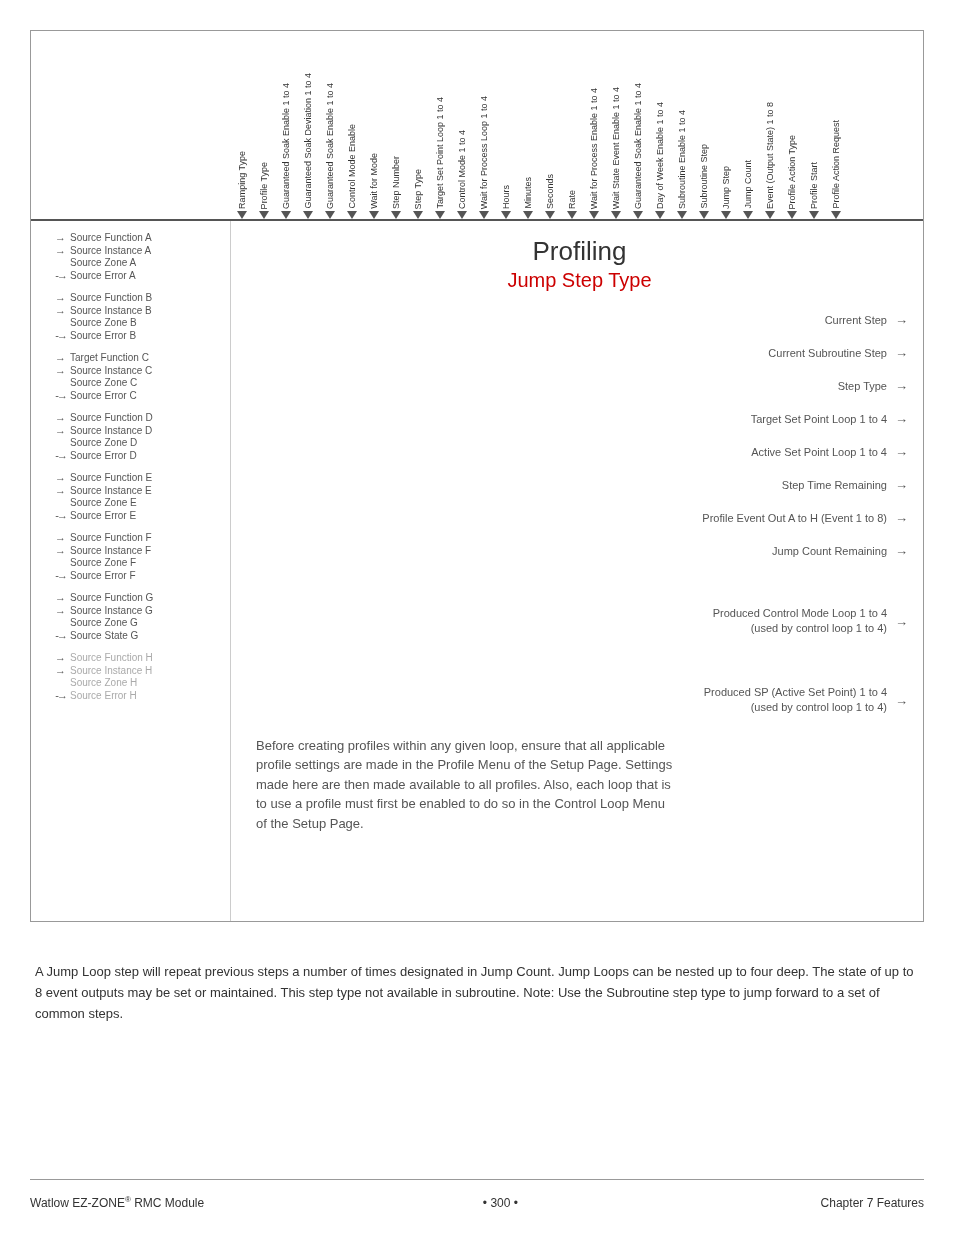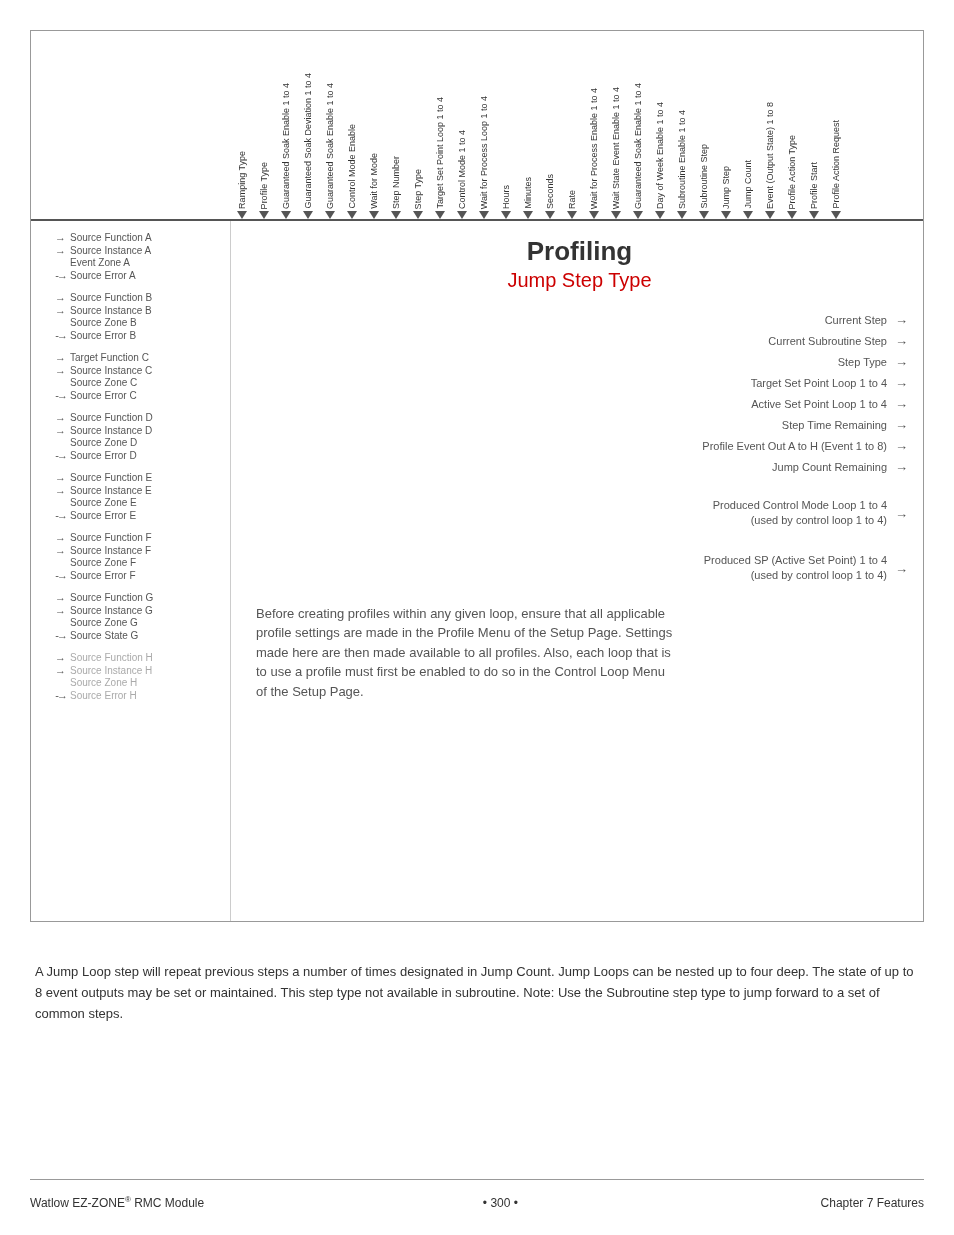--- a/index.html
+++ b/index.html
@@ -120,38 +120,38 @@
 
     
     .right-panel {
       flex: 1;
       padding: 15px 15px 15px 20px;
       position: relative;
     }
 
     .profiling-title {
       font-size: 26px;
-      font-weight: bold;
+      font-weight: normal;
       text-align: center;
       color: #333;
       margin-bottom: 2px;
     }
 
     .jump-step-subtitle {
       font-size: 20px;
       color: #cc0000;
       text-align: center;
       margin-bottom: 20px;
     }
 
     
     .output-section {
       display: flex;
       flex-direction: column;
-      gap: 6px;
+      gap: 18px;
       margin-top: 10px;
     }
 
     .output-row {
       display: flex;
       align-items: center;
       justify-content: flex-end;
     }
 
     .output-label {
@@ -355,21 +355,21 @@
             <div class="source-row">
               <span class="source-arrow-solid">→</span>
               <span class="source-label">Source Function A</span>
             </div>
             <div class="source-row">
               <span class="source-arrow-solid">→</span>
               <span class="source-label">Source Instance A</span>
             </div>
             <div class="source-row">
               <span class="source-arrow-solid"></span>
-              <span class="source-label">Event Zone A</span>
+              <span class="source-label">Source Zone A</span>
             </div>
             <div class="source-row">
               <span class="source-arrow-dashed">-→</span>
               <span class="source-label">Source Error A</span>
             </div>
           </div>
           <div class="source-group">
             <div class="source-row">
               <span class="source-arrow-solid">→</span>
               <span class="source-label">Source Function B</span>

